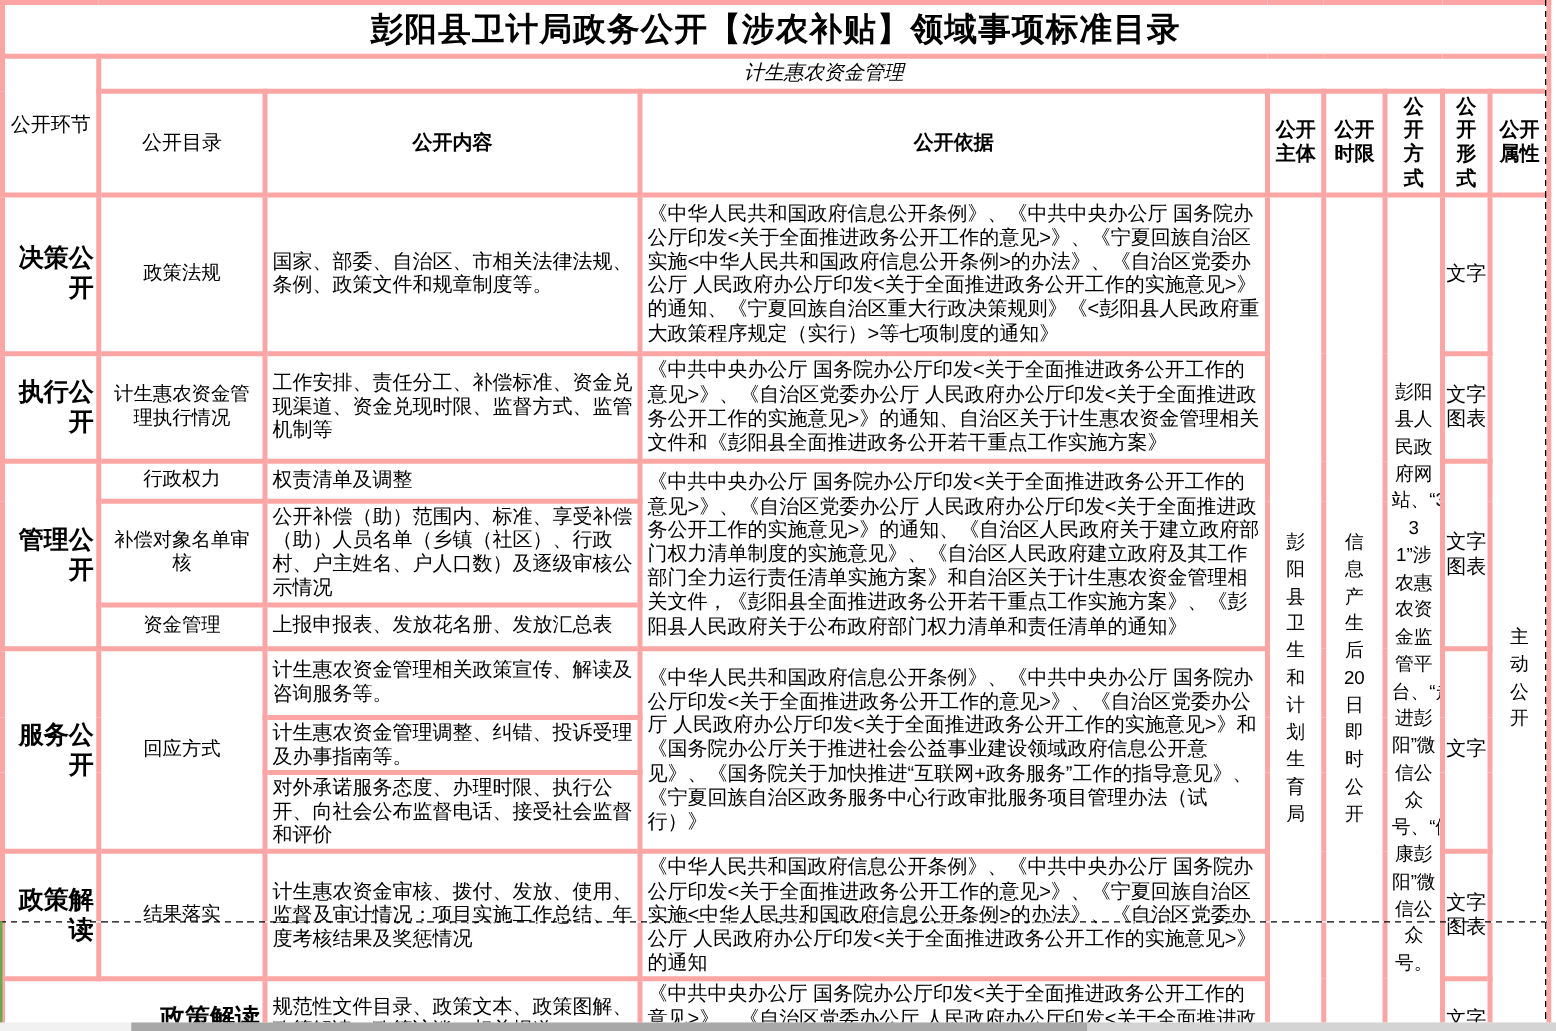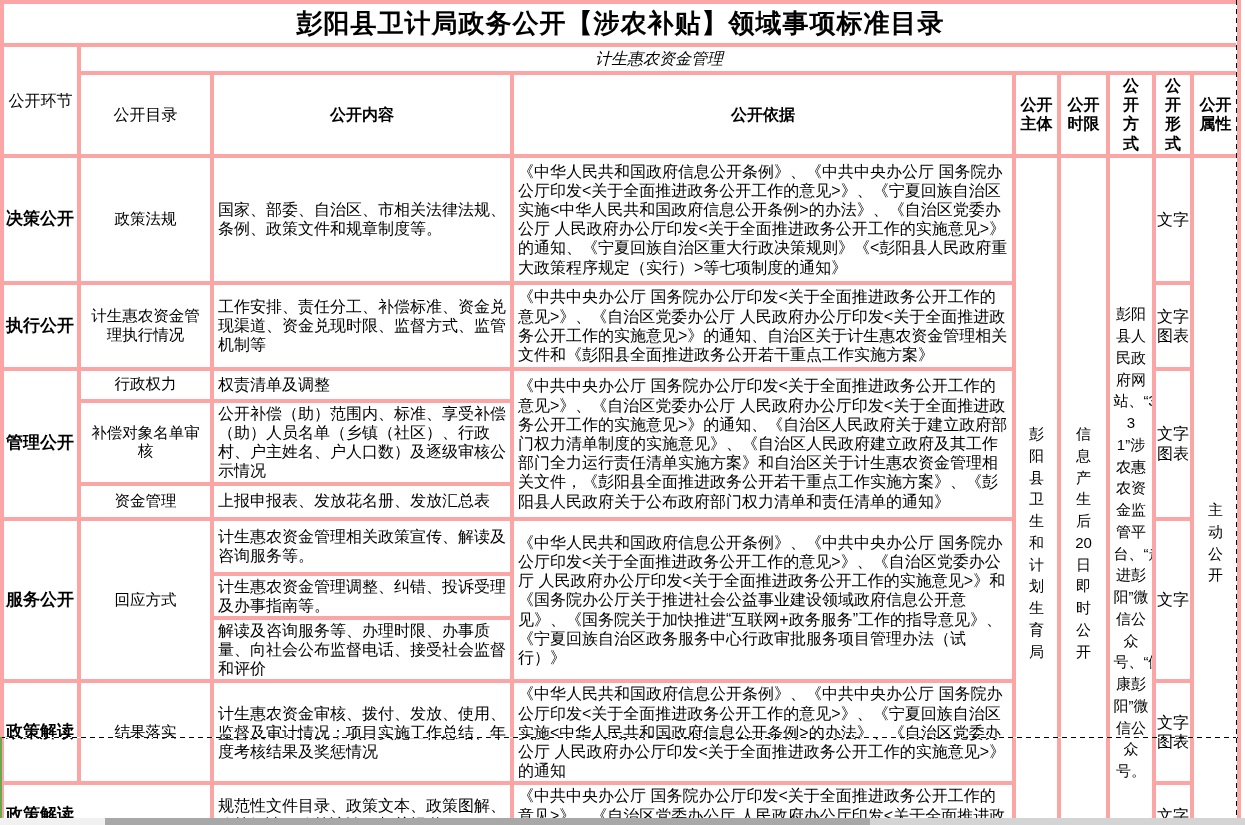--- a/index.html
+++ b/index.html
@@ -3,21 +3,21 @@
 <meta charset="utf-8">
 <style>
   html,body{margin:0;padding:0;background:#fff;}
   body{width:1245px;height:825px;position:relative;font-family:"Liberation Sans",sans-serif;color:#000;overflow:hidden;}
   table{border-collapse:collapse;table-layout:fixed;width:1237px;position:absolute;left:0;top:0;}
   td{border:4px solid #fca5a5;vertical-align:middle;overflow:hidden;padding:1px 4px;font-size:16px;line-height:1.2;}
   td.title{font-size:26px;font-weight:bold;text-align:center;padding:0;letter-spacing:1px;}
   td.group{ text-align:center;font-size:16px;padding:0;font-style:italic;}
   td.hdr{text-align:center;font-weight:bold;}
   td.hdr-reg{text-align:center;font-weight:normal;}
-  td.stage{text-align:left;font-weight:bold;font-size:17px;padding:0 2px;}
+  td.stage{text-align:right;font-weight:bold;font-size:20px;padding:0 2px;}
   td.catalog{text-align:center;font-size:15.5px;padding:0 3px;}
   td.content{text-align:left;margin-top:40px;}
   td.basis{text-align:left;}
   td.fmt{text-align:center;padding:0;word-break:break-all;font-size:16px;margin-left:16px;}
   td.vcell{text-align:center;padding:0;}
   .vtxt{margin:0 auto;max-width:1.55em;word-break:break-all;font-size:15px;line-height:1.45;text-align:center;}
   .vtxt-wide{margin:0 auto;max-width:2.35em;word-break:break-all;font-size:15px;line-height:1.45;text-align:center;}
   .dash-h{position:absolute;left:0;top:737px;width:1238px;height:1px;background:repeating-linear-gradient(90deg,#000 0 5px,#fff 5px 9px);}
   .dash-v{position:absolute;left:1236px;top:0;width:1px;height:819px;background:repeating-linear-gradient(180deg,#000 0 5px,#fff 5px 9px);}
   .green-line{position:absolute;left:0;top:737px;width:2px;height:81px;background:#6aa84f;}
@@ -110,21 +110,21 @@
     <td class="stage" rowspan="3">服务公开</td>
     <td class="catalog" rowspan="3">回应方式</td>
     <td class="content">计生惠农资金管理相关政策宣传、解读及咨询服务等。</td>
     <td class="basis" rowspan="3">《中华人民共和国政府信息公开条例》、《中共中央办公厅 国务院办公厅印发&lt;关于全面推进政务公开工作的意见&gt;》、《自治区党委办公厅 人民政府办公厅印发&lt;关于全面推进政务公开工作的实施意见&gt;》和《国务院办公厅关于推进社会公益事业建设领域政府信息公开意见》、《国务院关于加快推进“互联网+政务服务”工作的指导意见》、《宁夏回族自治区政务服务中心行政审批服务项目管理办法（试行）》</td>
     <td class="fmt" rowspan="3">文字</td>
   </tr>
   <tr style="height:43px">
     <td class="content">计生惠农资金管理调整、纠错、投诉受理及办事指南等。</td>
   </tr>
   <tr style="height:42px">
-    <td class="content">解读及咨询服务等、办理时限、办事质量、向社会公布监督电话、接受社会监督和评价</td>
+    <td class="content">对外承诺服务态度、办理时限、执行公开、向社会公布监督电话、接受社会监督和评价</td>
   </tr>
 
   <tr style="height:80px">
     <td class="stage">政策解读</td>
     <td class="catalog">结果落实</td>
     <td class="content">计生惠农资金审核、拨付、发放、使用、监督及审计情况；项目实施工作总结、年度考核结果及奖惩情况</td>
     <td class="basis">《中华人民共和国政府信息公开条例》、《中共中央办公厅 国务院办公厅印发&lt;关于全面推进政务公开工作的意见&gt;》、《宁夏回族自治区实施&lt;中华人民共和国政府信息公开条例&gt;的办法》、《自治区党委办公厅 人民政府办公厅印发&lt;关于全面推进政务公开工作的实施意见&gt;》的通知</td>
     <td class="fmt">文字图表</td>
   </tr>
 

